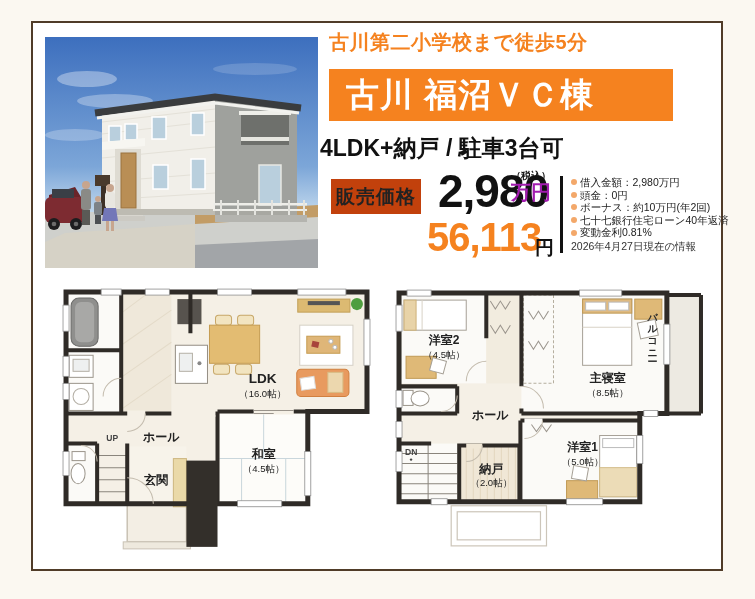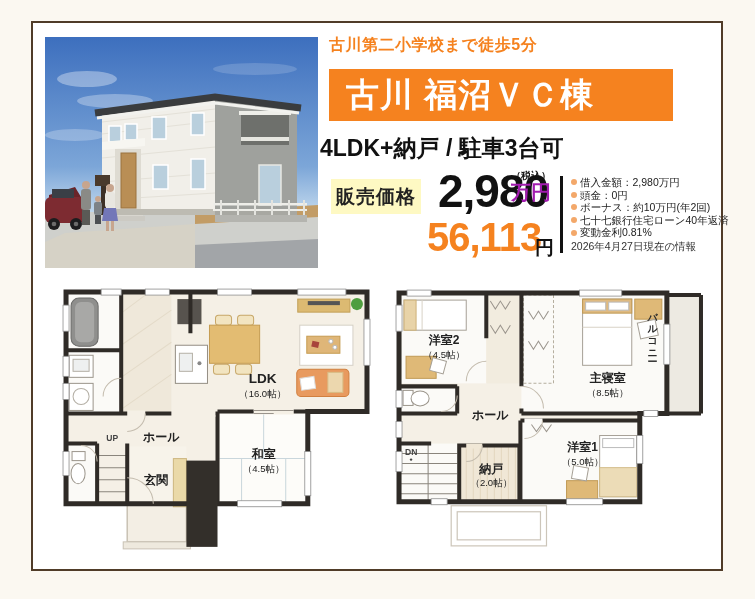--- a/index.html
+++ b/index.html
@@ -8,33 +8,33 @@
     background:#fbf8f1;
     font-family:"Liberation Sans","DejaVu Sans",sans-serif;
     color:#1a1a1a;
   }
   .frame{
     position:absolute;left:31px;top:21px;width:688px;height:546px;
     border:2px solid #503c28;background:#ffffff;
   }
   .photo{position:absolute;left:12px;top:14px;width:273px;height:231px;}
   .headline{
-    position:absolute;left:296px;top:12px;width:390px;
-    font-size:16px;font-weight:bold;color:#f5821f;letter-spacing:.5px;white-space:nowrap;
+    position:absolute;left:296px;top:6px;width:390px;
+    font-size:20px;font-weight:bold;color:#f5821f;letter-spacing:.5px;white-space:nowrap;
   }
   .title-box{
     position:absolute;left:296px;top:46px;width:344px;height:52px;
     background:#f5821f;color:#fff;font-size:33px;font-weight:bold;
     line-height:52px;padding-left:17px;box-sizing:border-box;letter-spacing:1px;white-space:nowrap;
   }
   .layout-info{
     position:absolute;left:287px;top:110px;font-size:23px;font-weight:bold;color:#111;white-space:nowrap;
   }
   .price-label{
-    position:absolute;width:90px;height:35px;background:#fef9c3;color:#222;
+    position:absolute;width:90px;height:35px;background:#c2410c;color:#222;
     font-size:19px;font-weight:bold;text-align:center;line-height:35px;letter-spacing:1px;
   }
   .sale-label{left:298px;top:156px;}
   .monthly-label{left:298px;top:200px;}
   .sale-value{
     position:absolute;left:391px;top:141px;font-size:46px;font-weight:800;
     letter-spacing:-1px;color:#111;white-space:nowrap;margin-left:14px;
   }
   .sale-unit-stack{position:absolute;left:478px;top:147px;text-align:center;}
   .tax-note{display:block;font-size:10px;font-weight:bold;color:#111;line-height:11px;}

